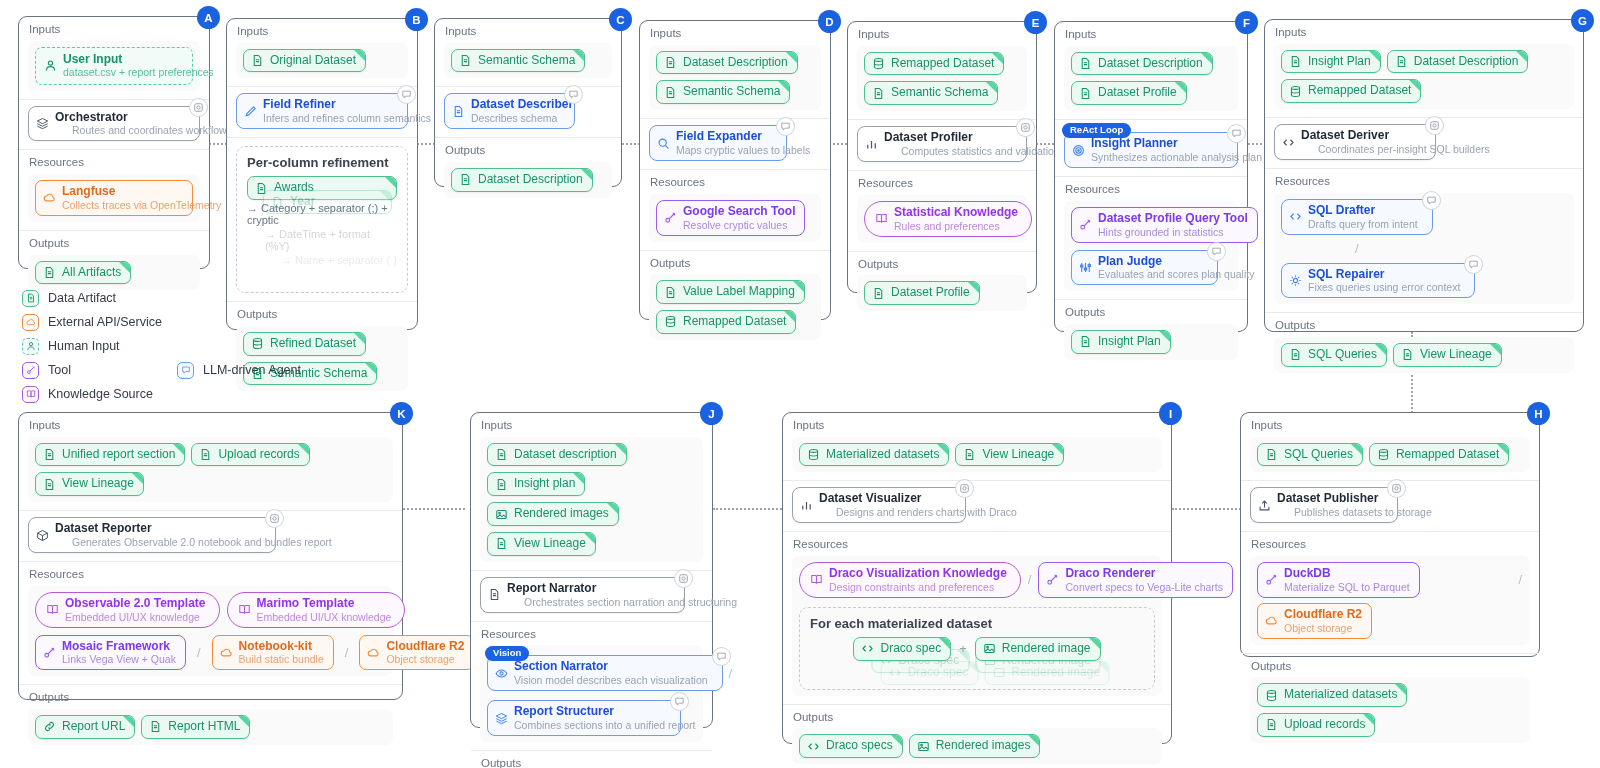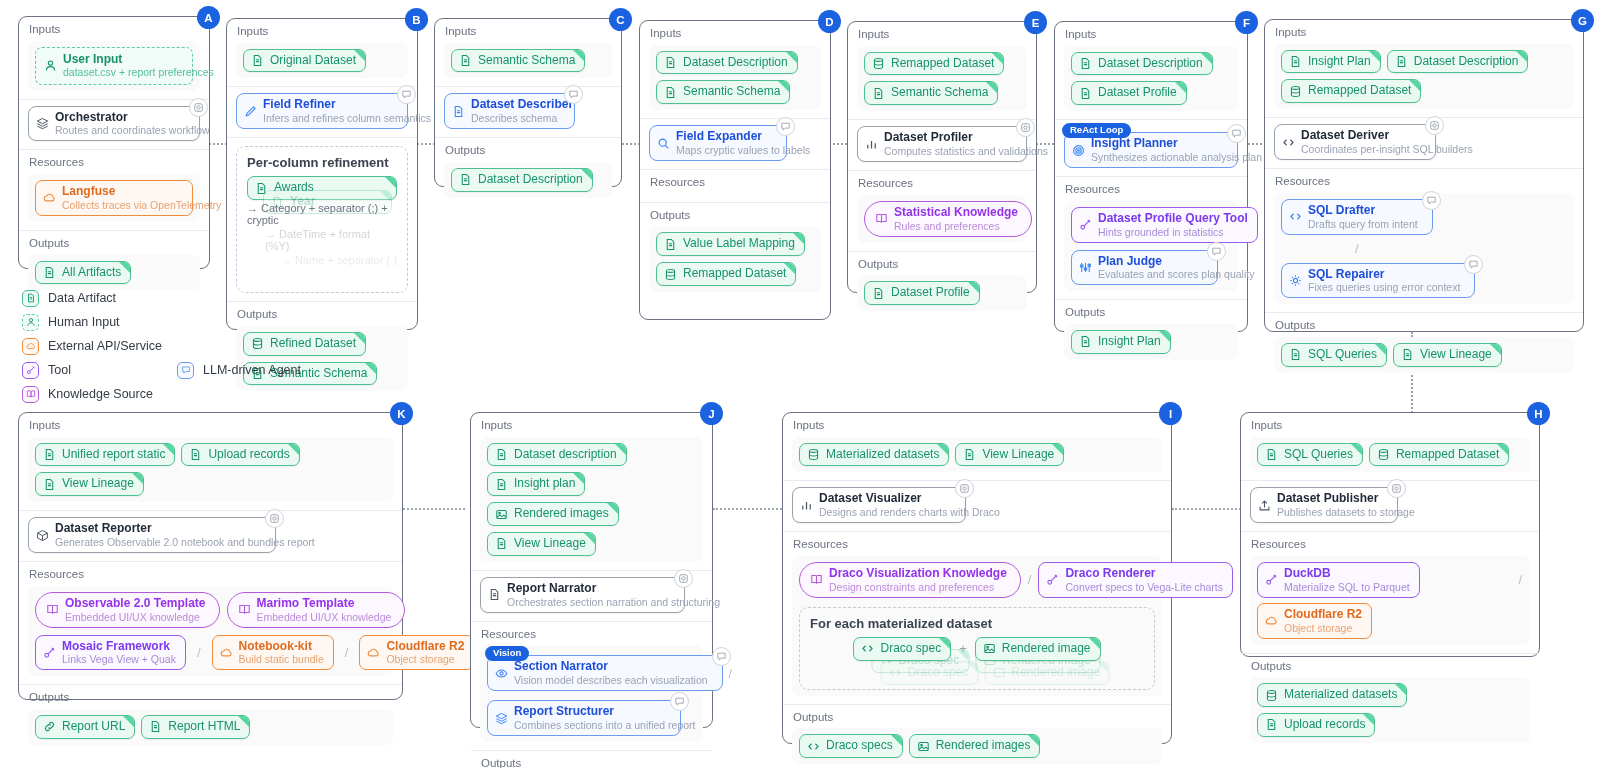--- a/index.html
+++ b/index.html
@@ -96,21 +96,21 @@
     background:#f6f9ff; border:1.3px solid #6a9bef; color:#1d4ed8;
     border-radius:8px; padding-right:14px;
   }
   .chip.llm .t2 { color:#9aa3b2; }
   
   .chip.rule {
     background:#fff; border:1.2px solid #9aa1ab; color:#1f2937;
     border-radius:8px; padding-right:18px;
     box-shadow:0 1px 2px rgba(0,0,0,.05);
   }
-  .chip.rule .t2 { color:#9aa3b2; }
+  .chip.rule .t2 { color:#9aa3b2;margin-left:17px; }
 
   
   .cornermark {
     position:absolute; top:-9px; right:-9px;
     width:19px; height:19px; border-radius:50%;
     background:#fff; border:1.1px solid #cfd4da;
     display:flex; align-items:center; justify-content:center;
     z-index:3;
   }
   .cornermark svg { width:11px; height:11px; display:block; }
@@ -387,20 +387,33 @@
             <path d="M10.3 10.3 14 14"></path>
           </svg>
         <span class="tx">
             <span class="t1">Field Expander</span>
             <span class="t2">Maps cryptic values to labels</span>
           </span>
       </div>
     </div>
     <div class="sect">
       <div class="sect-label">Resources</div>
+      <div class="tray">
+        <div class="chip tool">
+          <svg class="ic" viewBox="0 0 16 16" fill="none" stroke="#9b5cf0" stroke-width="1.4">
+              <circle cx="4.6" cy="11.4" r="2.3"></circle>
+              <path d="M6.3 9.7 13.2 2.8"></path>
+              <path d="M10.8 2.4 13.6 5.2"></path>
+            </svg>
+          <span class="tx">
+              <span class="t1">Google Search Tool</span>
+              <span class="t2">Resolve cryptic values</span>
+            </span>
+        </div>
+      </div>
     </div>
     <div class="sect">
       <div class="sect-label">Outputs</div>
       <div class="tray">
         <div class="chip artifact">
           <svg class="ic" viewBox="0 0 16 16" fill="none" stroke="#17926a" stroke-width="1.3">
               <path d="M4 1.8h5l3 3v9.4H4z"></path>
               <path d="M6 7h4M6 9.4h4"></path>
             </svg>
           <span>Value Label Mapping</span>
@@ -683,35 +696,35 @@
     <div class="row">
       <span class="lic li-artifact">
           <svg viewBox="0 0 16 16" fill="none" stroke="#17926a" stroke-width="1.4">
             <path d="M4 1.8h5l3 3v9.4H4z"></path>
             <path d="M6 7h4M6 9.4h4"></path>
           </svg>
         </span>
       <span>Data Artifact</span>
     </div>
     <div class="row">
+      <span class="lic li-external">
+          <svg viewBox="0 0 16 16" fill="none" stroke="#f08c3c" stroke-width="1.4">
+            <path d="M4.4 12.2a3 3 0 0 1 .3-6 4 4 0 0 1 7.5 1.1 2.6 2.6 0 0 1-.6 4.9z"></path>
+          </svg>
+        </span>
+      <span>External API/Service</span>
+    </div>
+    <div class="row">
       <span class="lic li-human">
           <svg viewBox="0 0 16 16" fill="none" stroke="#17926a" stroke-width="1.4">
             <circle cx="8" cy="5" r="2.6"></circle>
             <path d="M3 14c0-2.8 2.2-4.6 5-4.6s5 1.8 5 4.6"></path>
           </svg>
         </span>
       <span>Human Input</span>
-    </div>
-    <div class="row">
-      <span class="lic li-external">
-          <svg viewBox="0 0 16 16" fill="none" stroke="#f08c3c" stroke-width="1.4">
-            <path d="M4.4 12.2a3 3 0 0 1 .3-6 4 4 0 0 1 7.5 1.1 2.6 2.6 0 0 1-.6 4.9z"></path>
-          </svg>
-        </span>
-      <span>External API/Service</span>
     </div>
     <div class="row">
       <span class="lic li-tool">
           <svg viewBox="0 0 16 16" fill="none" stroke="#9b5cf0" stroke-width="1.5">
             <circle cx="4.6" cy="11.4" r="2.3"></circle>
             <path d="M6.3 9.7 13.2 2.8"></path>
             <path d="M10.8 2.4 13.6 5.2"></path>
           </svg>
         </span>
       <span>Tool</span>
@@ -740,21 +753,21 @@
   <div class="card" style="left:18px; top:412px; width:385px; height:288px;">
     <div class="badge">K</div>
     <div class="sect">
       <div class="sect-label">Inputs</div>
       <div class="tray">
         <div class="chip artifact">
           <svg class="ic" viewBox="0 0 16 16" fill="none" stroke="#17926a" stroke-width="1.3">
               <path d="M4 1.8h5l3 3v9.4H4z"></path>
               <path d="M6 7h4M6 9.4h4"></path>
             </svg>
-          <span>Unified report static</span>
+          <span>Unified report section</span>
         </div>
         <div class="chip artifact">
           <svg class="ic" viewBox="0 0 16 16" fill="none" stroke="#17926a" stroke-width="1.3">
               <path d="M4 1.8h5l3 3v9.4H4z"></path>
               <path d="M6 7h4M6 9.4h4"></path>
             </svg>
           <span>Upload records</span>
         </div>
         <div class="chip artifact">
           <svg class="ic" viewBox="0 0 16 16" fill="none" stroke="#17926a" stroke-width="1.3">

